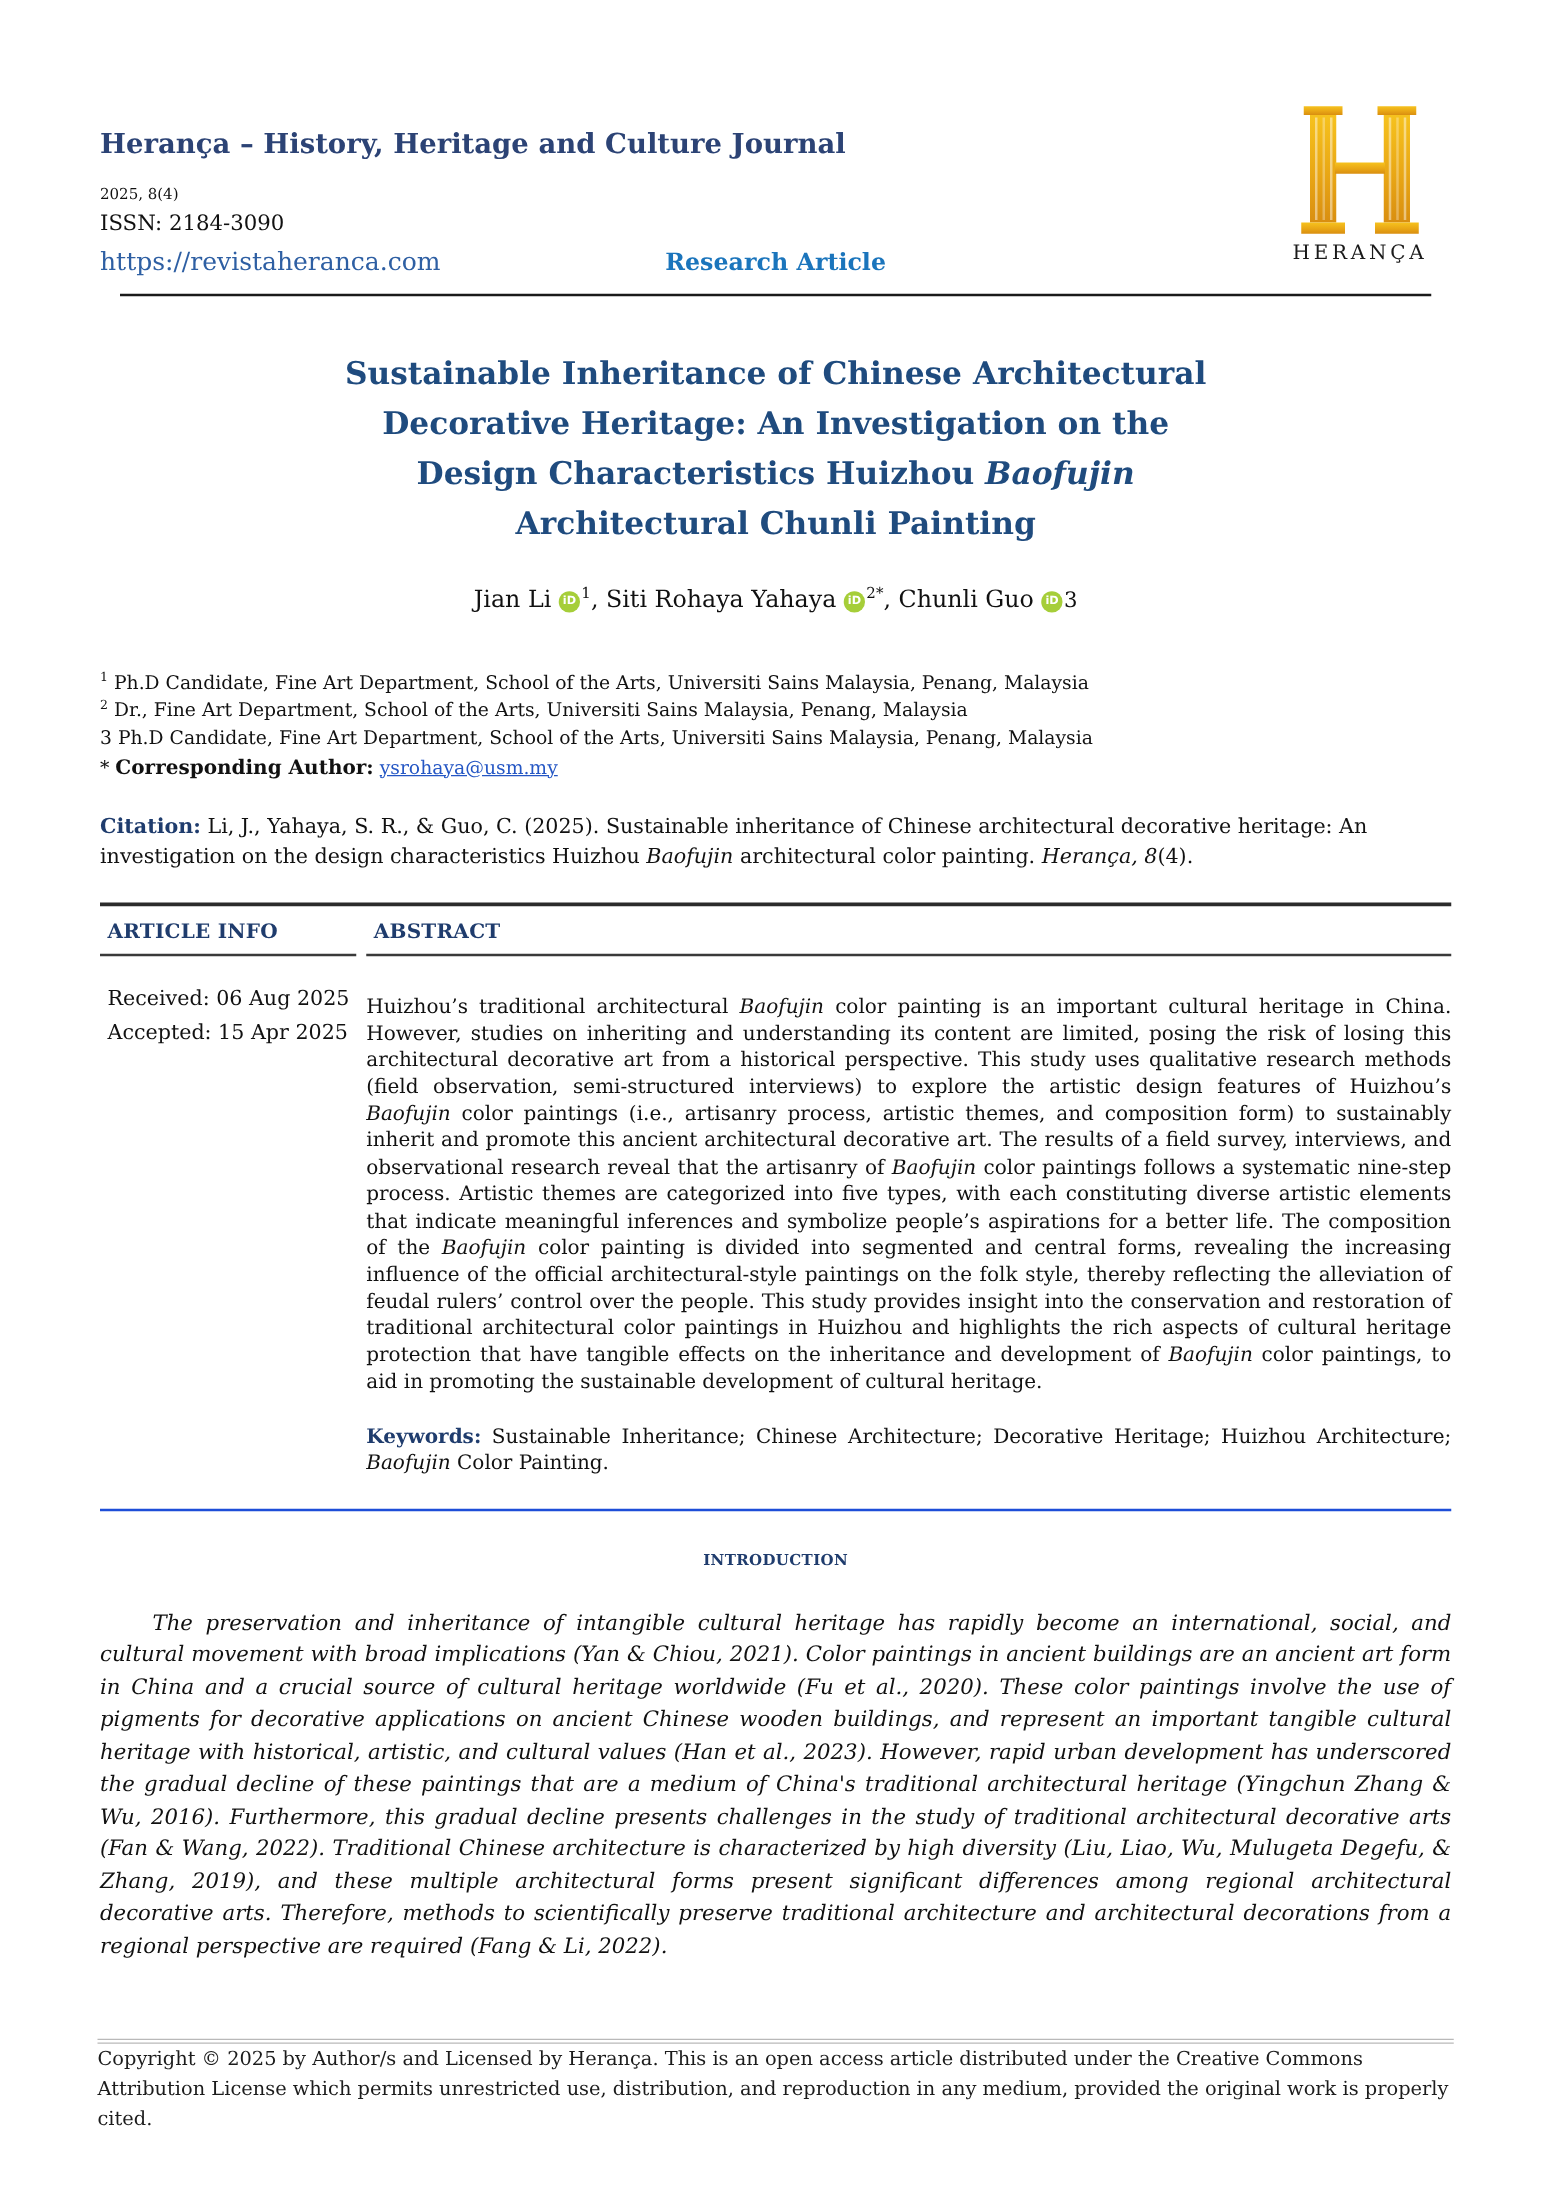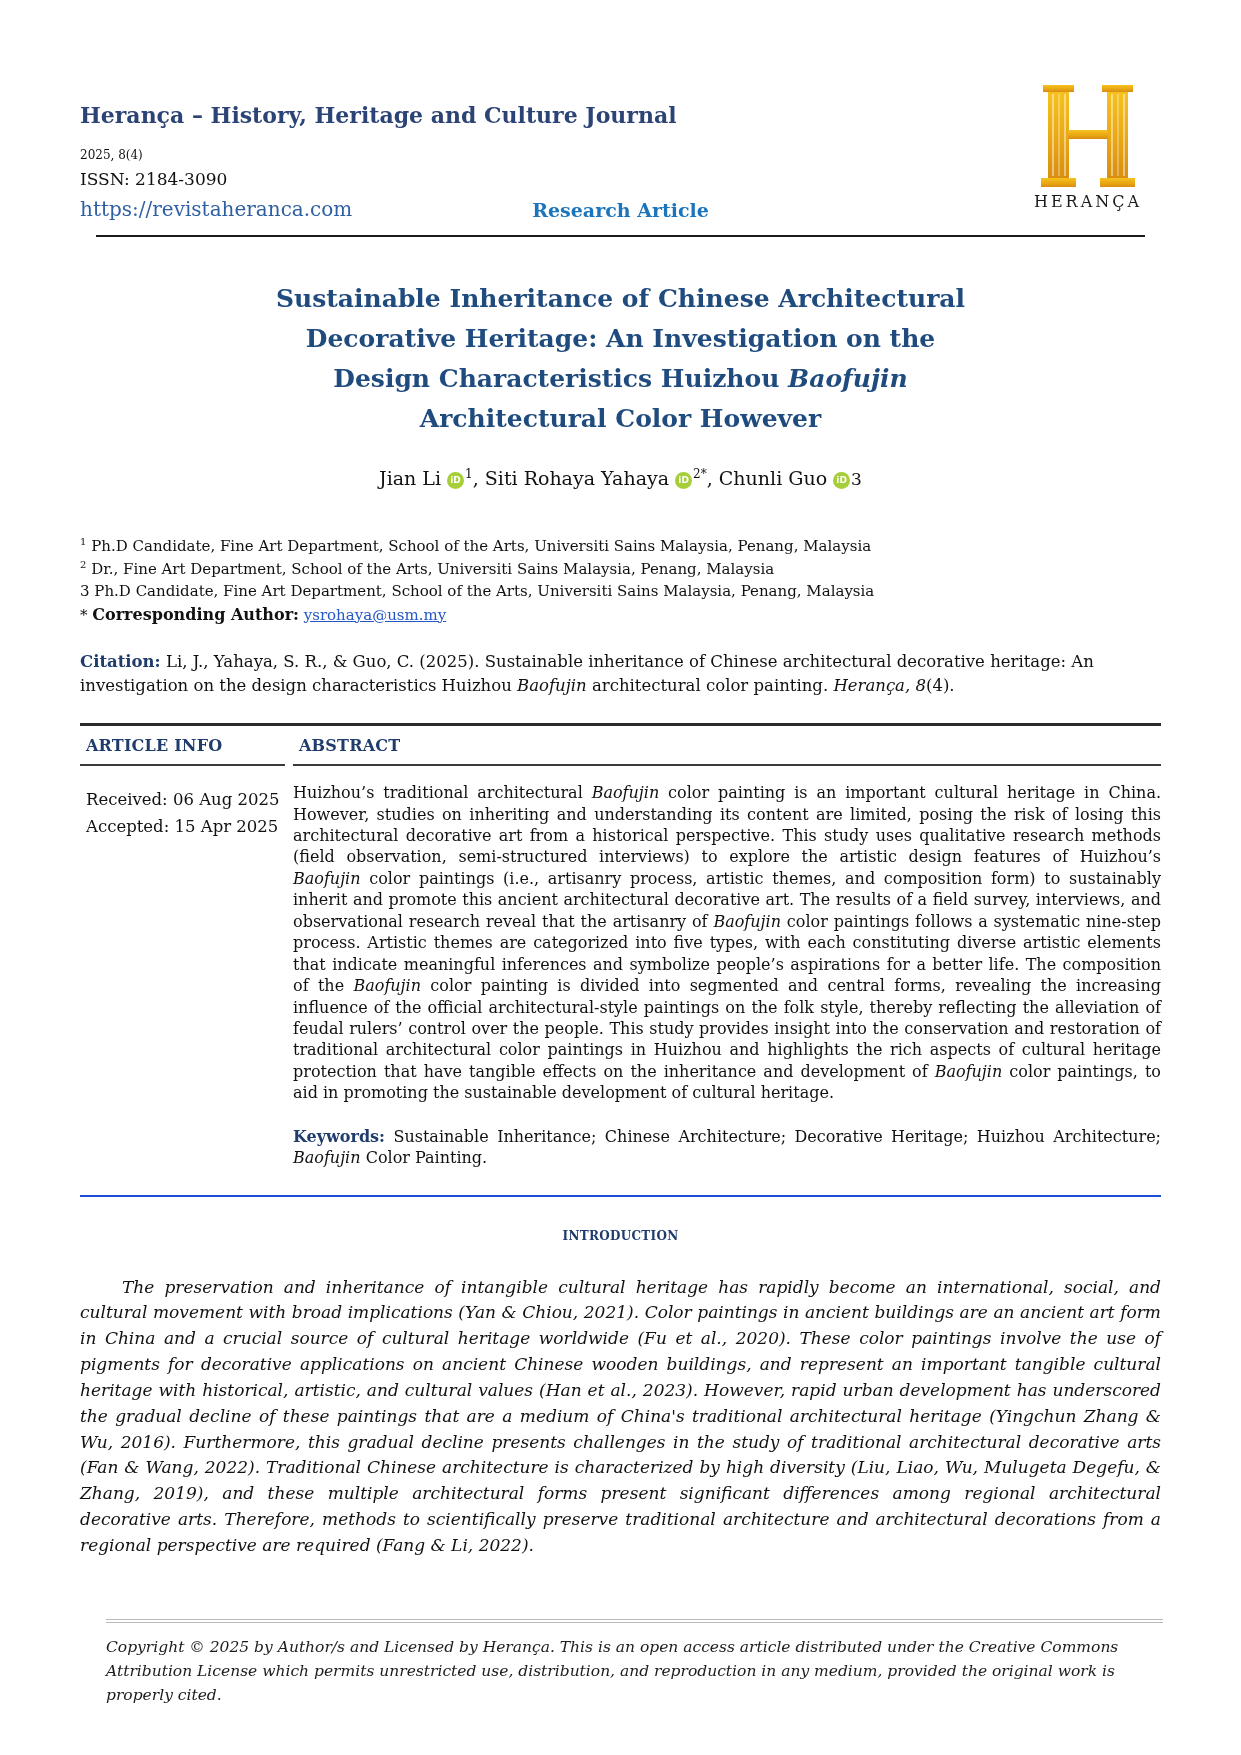--- a/index.html
+++ b/index.html
@@ -64,41 +64,40 @@
   }
   .info-row { display:flex; }
   .cell-left { flex:0 0 205px; margin-right:8px; }
   .cell-right { flex:1 1 auto; }
   .info-head .cell-left, .info-head .cell-right {
     padding:10px 0 9px 0; border-bottom:2px solid #3a3a3a;
   }
   .info-head h3 { font-size:16px; font-weight:bold; color:#1F3C6D; padding-left:6px; letter-spacing:0.2px; }
   .info-body .cell-left { padding-top:24px; padding-left:6px; }
   .received, .accepted { font-size:16.5px; margin-bottom:8px; }
-  .info-body .cell-right { padding-top:16px; }
+  .info-body .cell-right { padding-top:29px; }
   .abstract-text { font-size:16px; line-height:1.34; text-align:justify; }
   .keywords { margin-top:22px; font-size:16px; line-height:1.34; text-align:justify; }
 
   
   .section-heading {
     margin-top:32px; text-align:center;
     font-size:12px; font-weight:bold; color:#1F3C6D; letter-spacing:0.3px;
   }
   .intro-paragraph {
     margin-top:32px; font-size:17px; line-height:1.52;
     text-align:justify; text-indent:42px;font-style:italic;
   }
 
   
   .footer {
     position:absolute; left:78px; right:78px; bottom:48px;
-    border-top:4px double #b9b9b9; padding-top:12px;
-    font-style:italic; font-size:15.5px; line-height:1.55; color:#1c1c1c;
+    border-top:4px double #b9b9b9; 
+    font-size:15.5px; line-height:1.55; color:#1c1c1c;
     text-align:left;
-    margin-left:28px;
   }
 </style>
 </head>
 <body>
 
 <div class="page">
 
   <header class="header">
     <div class="header-left">
       <div class="journal-title">Herança – History, Heritage and Culture Journal</div>
@@ -139,21 +138,21 @@
       <div class="logo-text">HERANÇA</div>
     </div>
   </header>
 
   <div class="header-rule"></div>
 
   <h1 class="title">
     <span>Sustainable Inheritance of Chinese Architectural</span><br>
     <span>Decorative Heritage: An Investigation on the</span><br>
     <span>Design Characteristics Huizhou </span><em>Baofujin</em><br>
-    <span>Architectural Color However</span>
+    <span>Architectural Chunli Painting</span>
   </h1>
 
   <div class="authors">
     <span>Jian Li</span><span class="orcid">iD</span><sup>1</sup><span>, </span><span>Siti Rohaya Yahaya</span><span class="orcid">iD</span><sup>2*</sup><span>, </span><span>Chunli Guo</span><span class="orcid">iD</span><span class="sup-plain">3</span>
   </div>
 
   <div class="affils">
     <div><sup>1</sup> <span>Ph.D Candidate, Fine Art Department, School of the Arts, Universiti Sains Malaysia, Penang, Malaysia</span></div>
     <div><sup>2</sup> <span>Dr., Fine Art Department, School of the Arts, Universiti Sains Malaysia, Penang, Malaysia</span></div>
     <div><span>3</span> <span>Ph.D Candidate, Fine Art Department, School of the Arts, Universiti Sains Malaysia, Penang, Malaysia</span></div>

